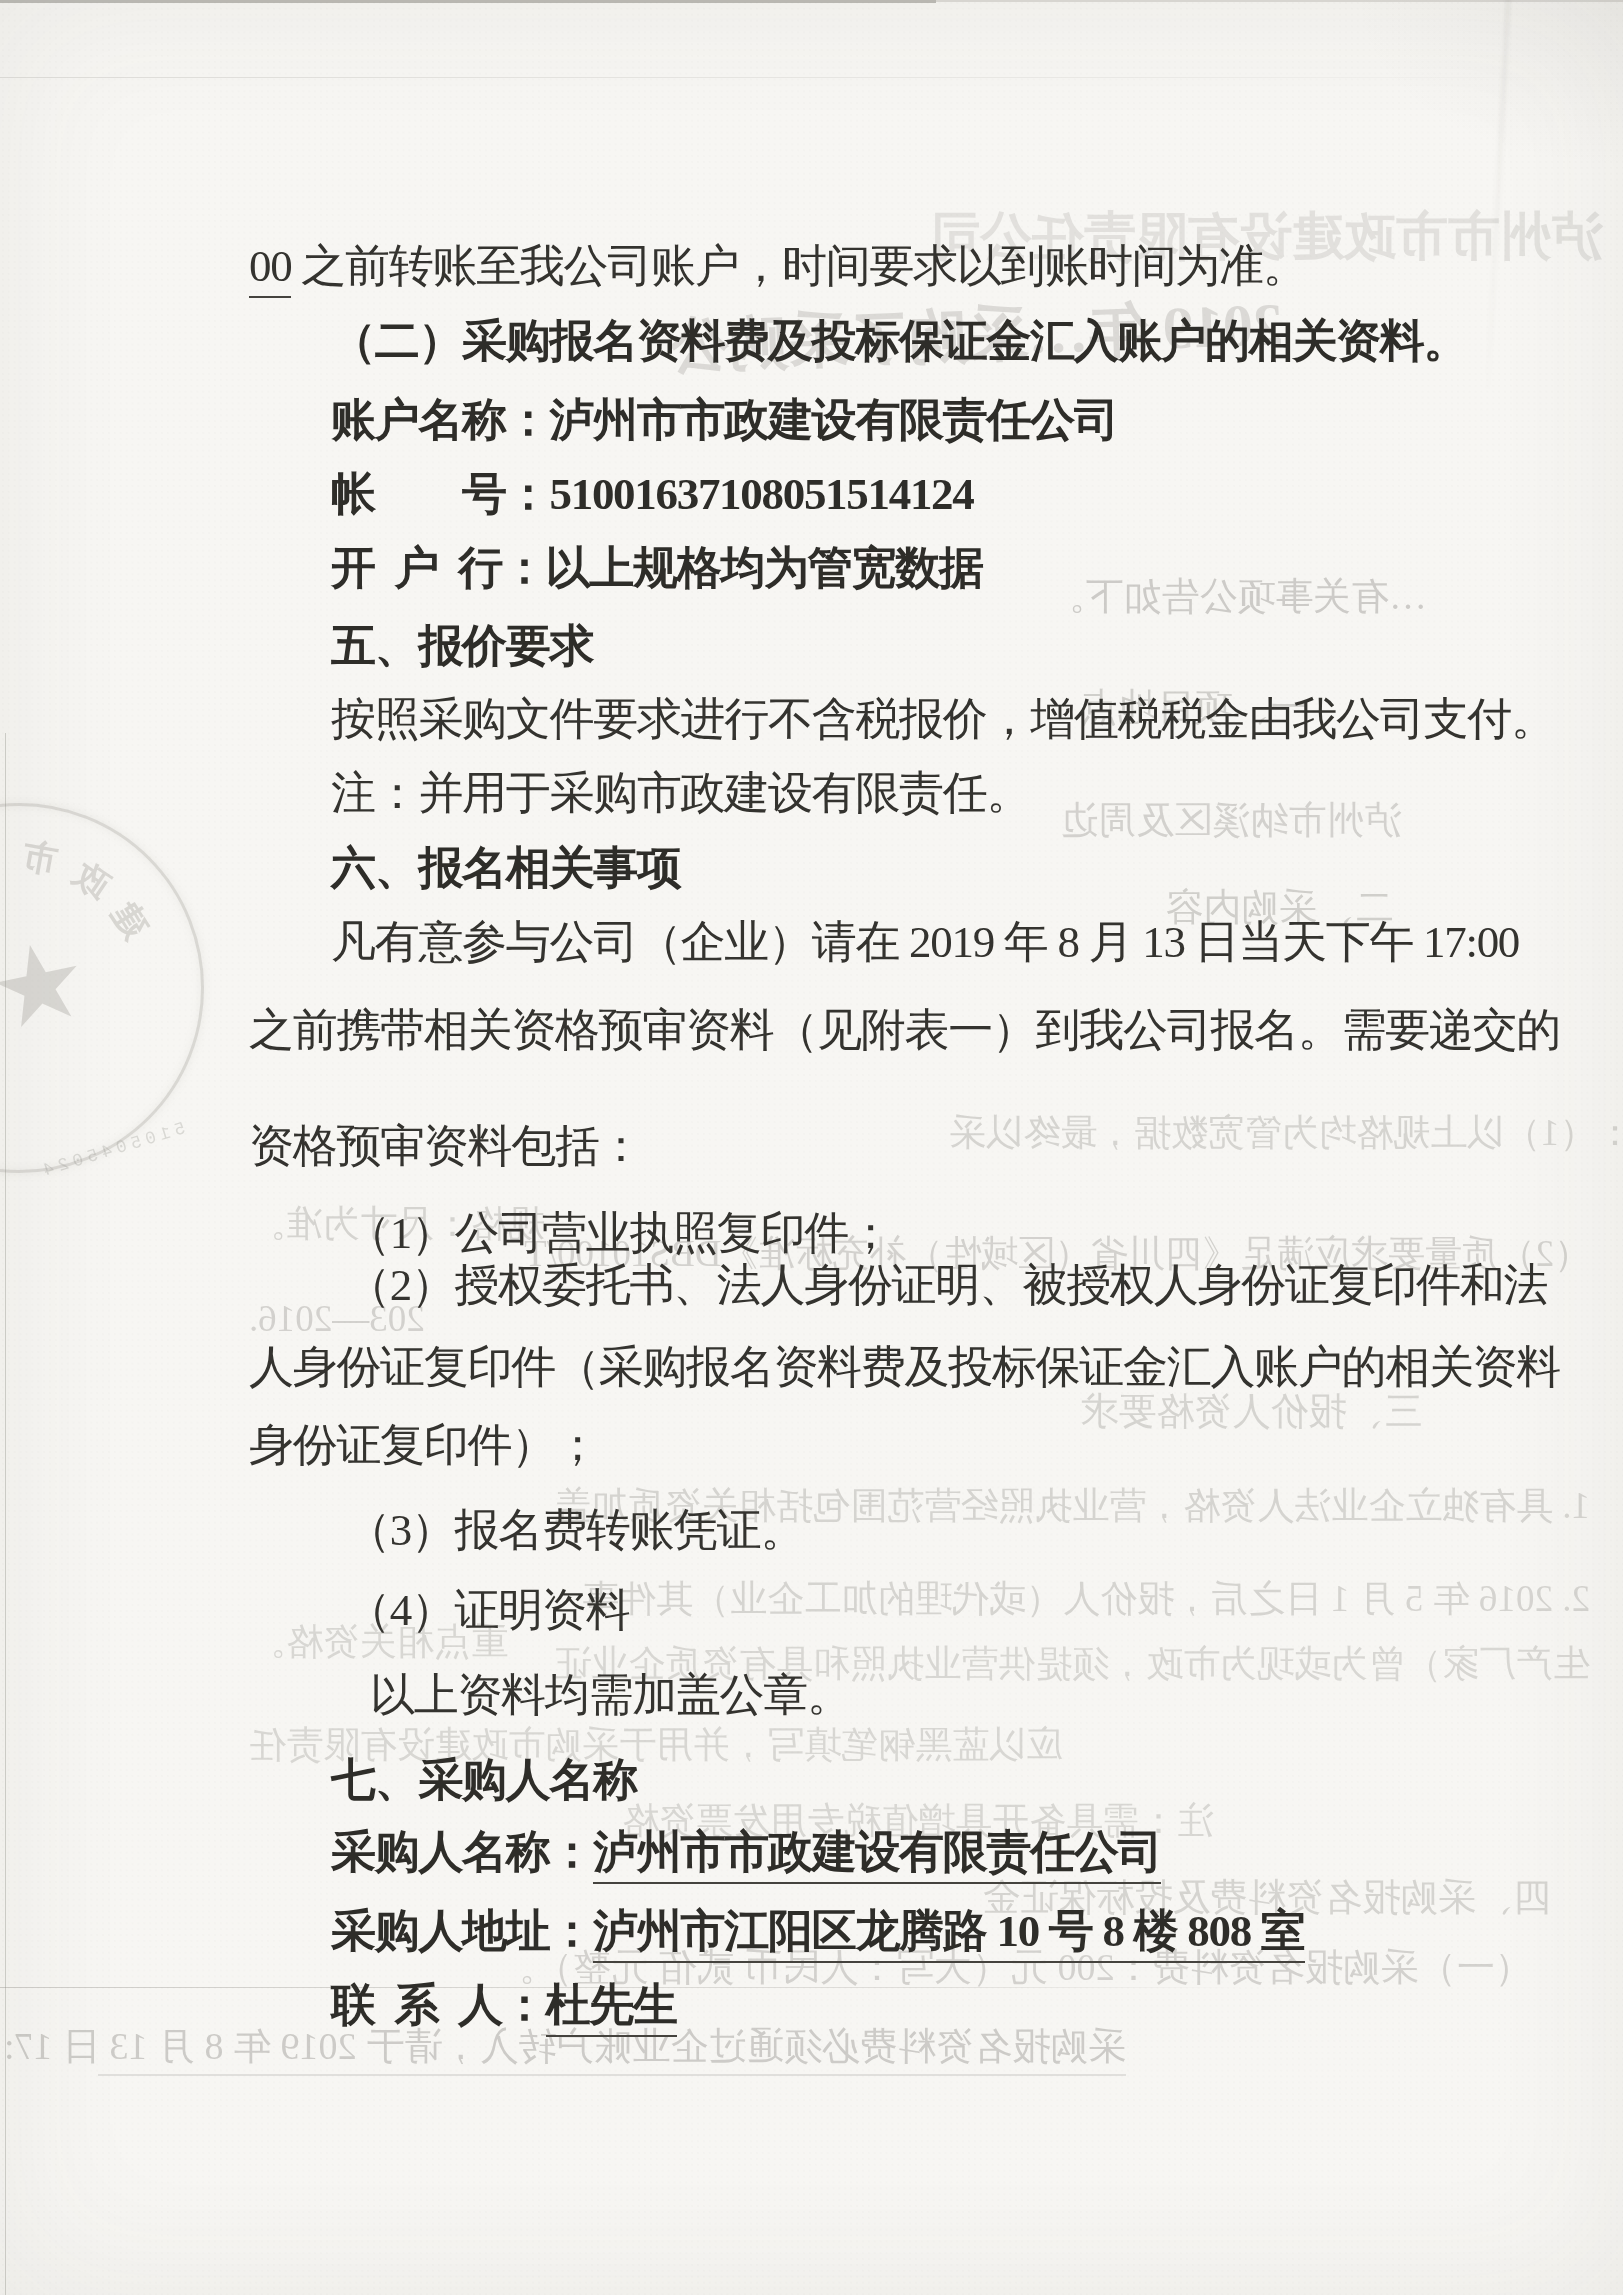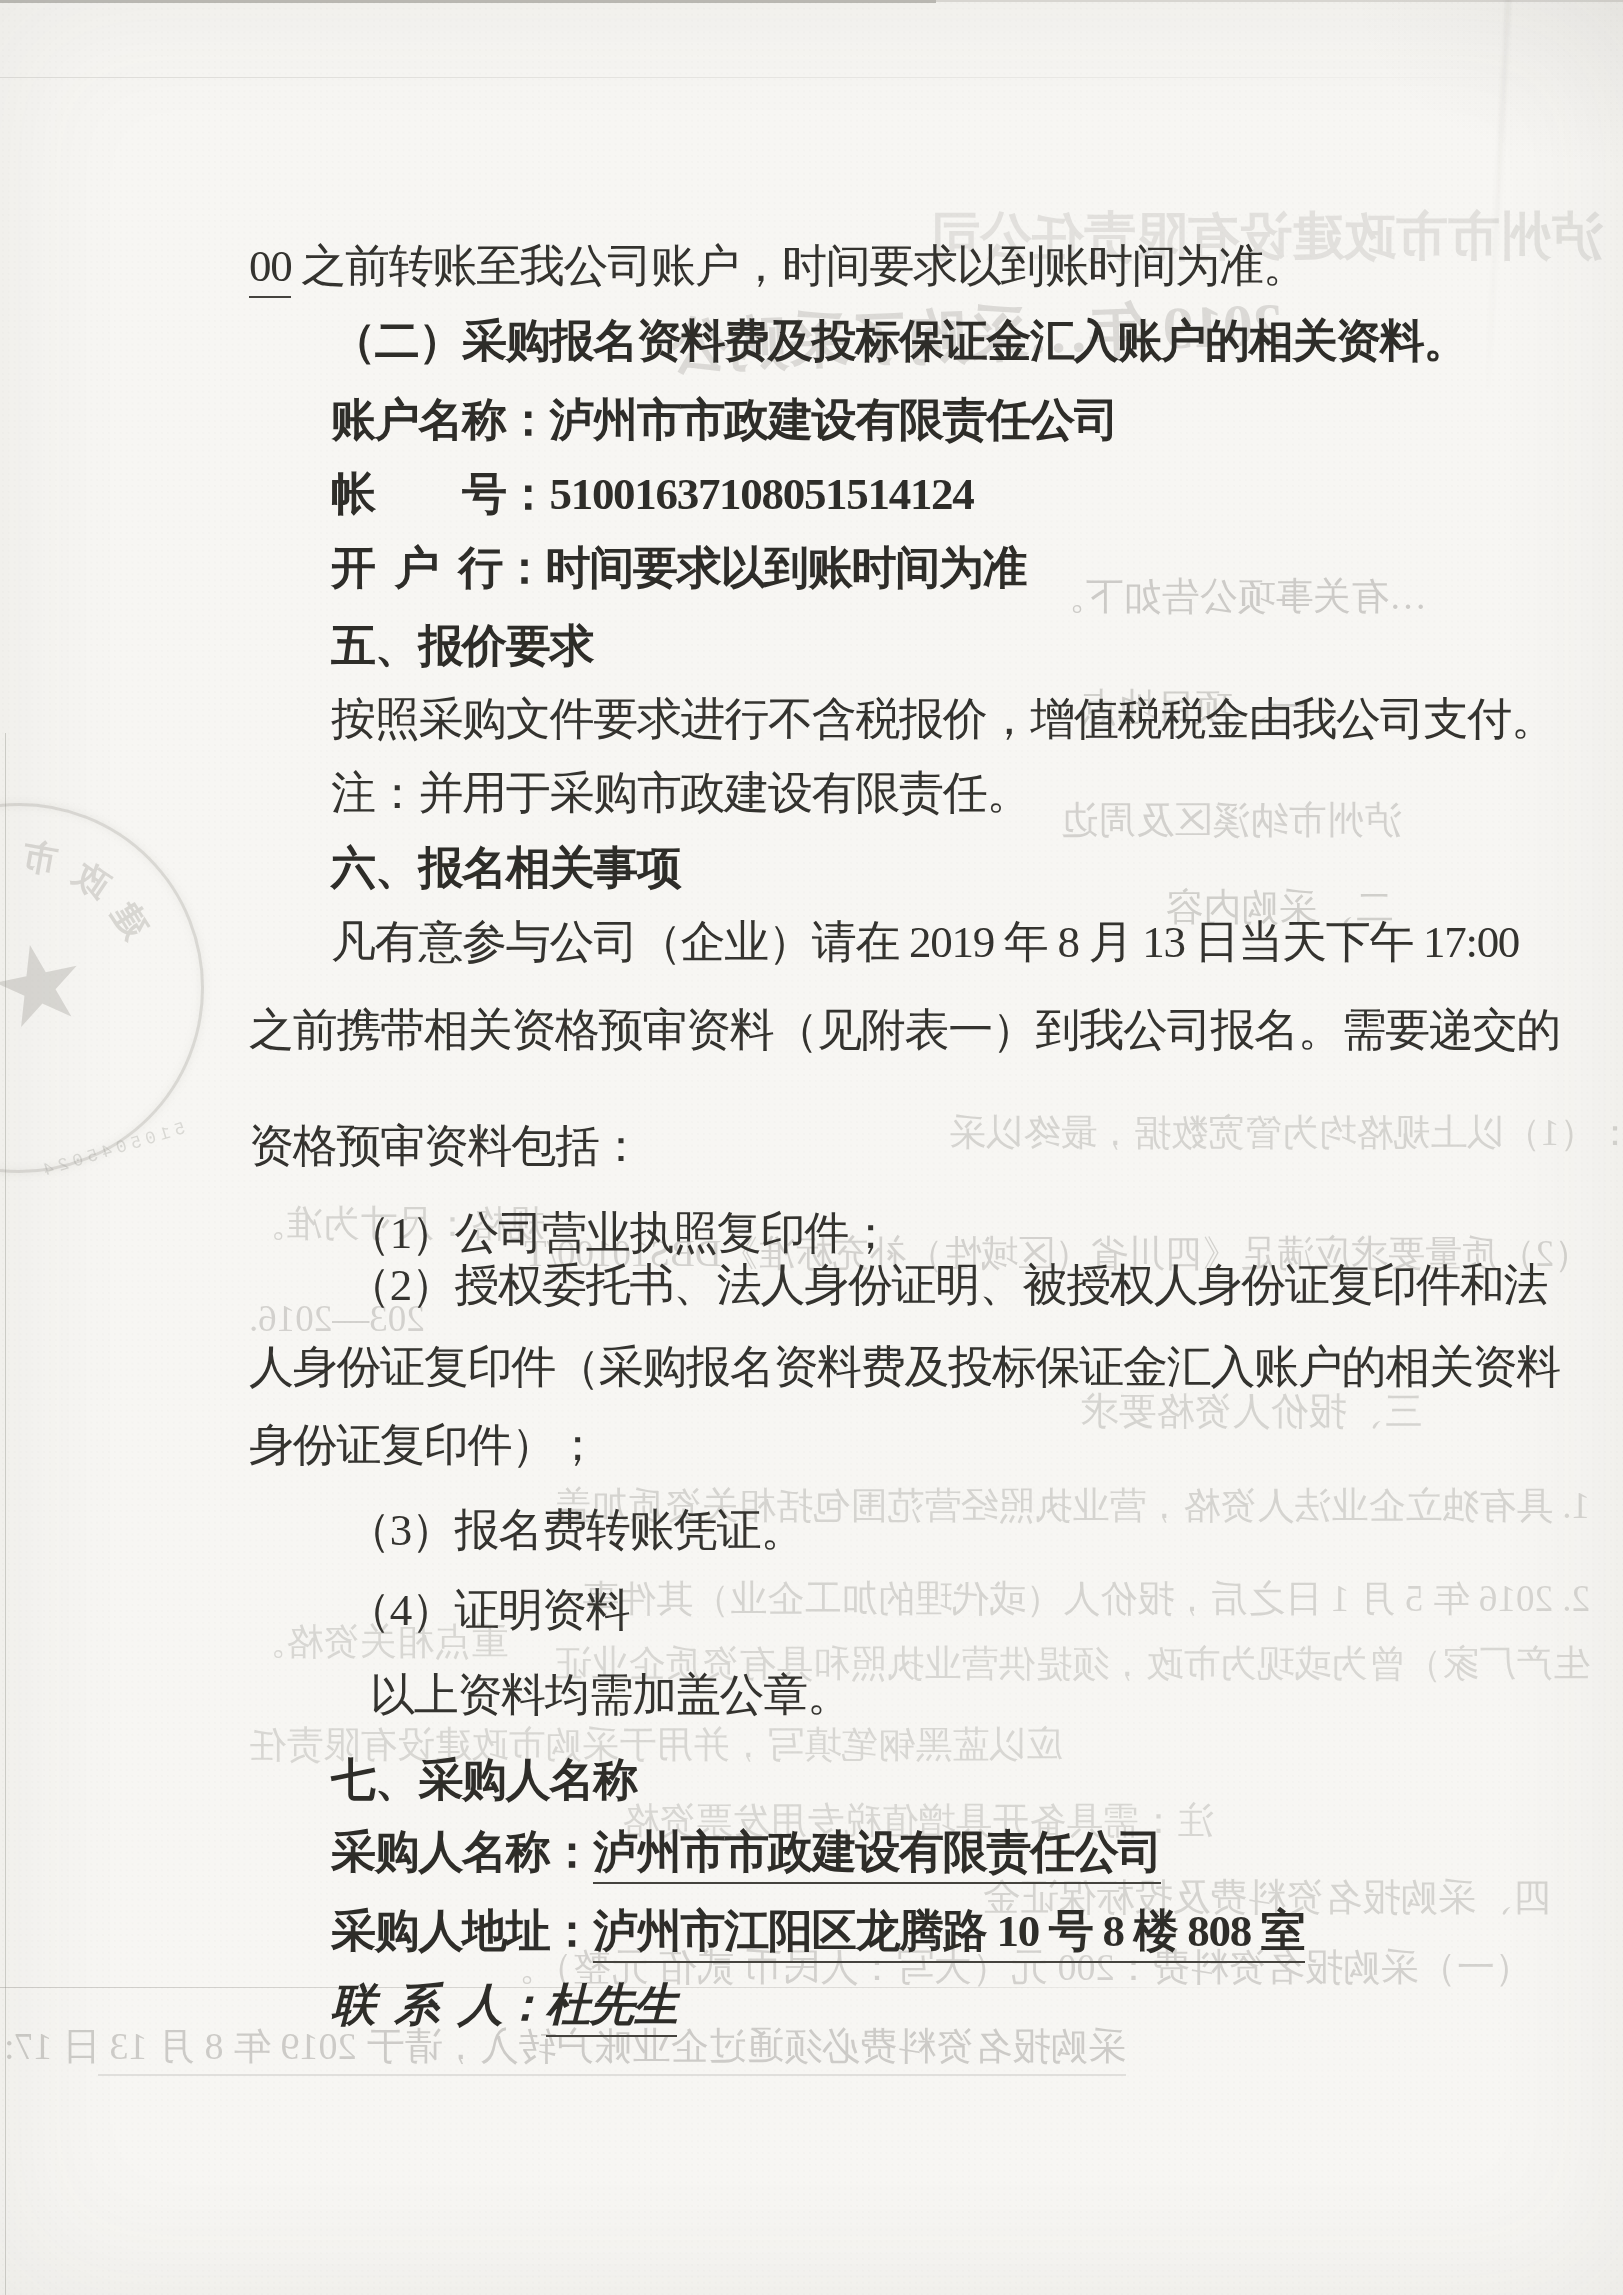--- a/index.html
+++ b/index.html
@@ -99,34 +99,34 @@
       <div class="ghost" style="top: 1801px; left: 622px; font-size: 37px; opacity: 0.22;">注：需具备开具增值税专用发票资格</div>
       <div class="ghost" style="top: 1877px; left: 982px; font-size: 38px; opacity: 0.24;">四、采购报名资料费及投标保证金</div>
       <div class="ghost" style="top: 1947px; left: 497px; font-size: 38px; opacity: 0.26;">（一）采购报名资料费：200 元（大写：人民币 贰佰 元整）。</div>
       <div class="ghost gu" style="top: 2026px; left: 98px; width: 1028px; font-size: 38px; opacity: 0.3;">采购报名资料费必须通过企业账户转入，请于 2019 年 8 月 13 日 17:</div>
     </div>
   <div id="text-layer">
       <div class="line" style="top: 241px; left: 249px; text-align: right;"><span class="seg u">00</span><span class="seg"> 之前转账至我公司账户，时间要求以到账时间为准。</span></div>
       <div class="line bold" style="top: 316px; left: 331px;"><span class="seg">（二）采购报名资料费及投标保证金汇入账户的相关资料。</span></div>
       <div class="line bold" style="top: 395px; left: 331px;"><span class="seg">账户名称：泸州市市政建设有限责任公司</span></div>
       <div class="line bold" style="top: 469px; left: 331px;"><span class="seg">帐　　号：</span><span class="seg">51001637108051514124</span></div>
-      <div class="line bold" style="top: 543px; left: 331px;"><span class="seg">开  户  行：时间要求以到账时间为准</span></div>
+      <div class="line bold" style="top: 543px; left: 331px;"><span class="seg">开  户  行：以上规格均为管宽数据</span></div>
       <div class="line bold" style="top: 621px; left: 331px;"><span class="seg">五、报价要求</span></div>
       <div class="line" style="top: 694px; left: 331px;"><span class="seg">按照采购文件要求进行不含税报价，增值税税金由我公司支付。</span></div>
       <div class="line" style="top: 768px; left: 331px;"><span class="seg">注：并用于采购市政建设有限责任。</span></div>
       <div class="line bold" style="top: 843px; left: 331px;"><span class="seg">六、报名相关事项</span></div>
       <div class="line" style="top: 917px; left: 331px;"><span class="seg">凡有意参与公司（企业）请在 2019 年 8 月 13 日当天下午 17:00</span></div>
       <div class="line" style="top: 1005px; left: 249px; text-align: center;"><span class="seg">之前携带相关资格预审资料（见附表一）到我公司报名。需要递交的</span></div>
       <div class="line" style="top: 1121px; left: 249px; font-family: Liberation Serif, serif;"><span class="seg">资格预审资料包括：</span></div>
       <div class="line" style="top: 1208px; left: 346px;"><span class="seg">（1）公司营业执照复印件；</span></div>
       <div class="line" style="top: 1260px; left: 346px;"><span class="seg">（2）授权委托书、法人身份证明、被授权人身份证复印件和法</span></div>
       <div class="line" style="top: 1342px; left: 249px;"><span class="seg">人身份证复印件（采购报名资料费及投标保证金汇入账户的相关资料</span></div>
       <div class="line" style="top: 1420px; left: 249px;"><span class="seg">身份证复印件）；</span></div>
       <div class="line" style="top: 1505px; left: 346px;"><span class="seg">（3）报名费转账凭证。</span></div>
       <div class="line" style="top: 1585px; left: 346px;"><span class="seg">（4）证明资料</span></div>
       <div class="line" style="top: 1670px; left: 370px;"><span class="seg">以上资料均需加盖公章。</span></div>
       <div class="line bold" style="top: 1755px; left: 331px;"><span class="seg">七、采购人名称</span></div>
       <div class="line bold" style="top: 1827px; left: 331px;"><span class="seg">采购人名称：</span><span class="seg u">泸州市市政建设有限责任公司</span></div>
       <div class="line bold" style="top: 1906px; left: 331px;"><span class="seg">采购人地址：</span><span class="seg u">泸州市江阳区龙腾路 10 号 8 楼 808 室</span></div>
-      <div class="line bold" style="top: 1980px; left: 331px; font-style: italic;"><span class="seg">联  系  人：</span><span class="seg u">杜先生</span></div>
+      <div class="line bold" style="top: 1980px; left: 331px;"><span class="seg">联  系  人：</span><span class="seg u">杜先生</span></div>
     </div>
 </div>
 
 
 </body></html>

